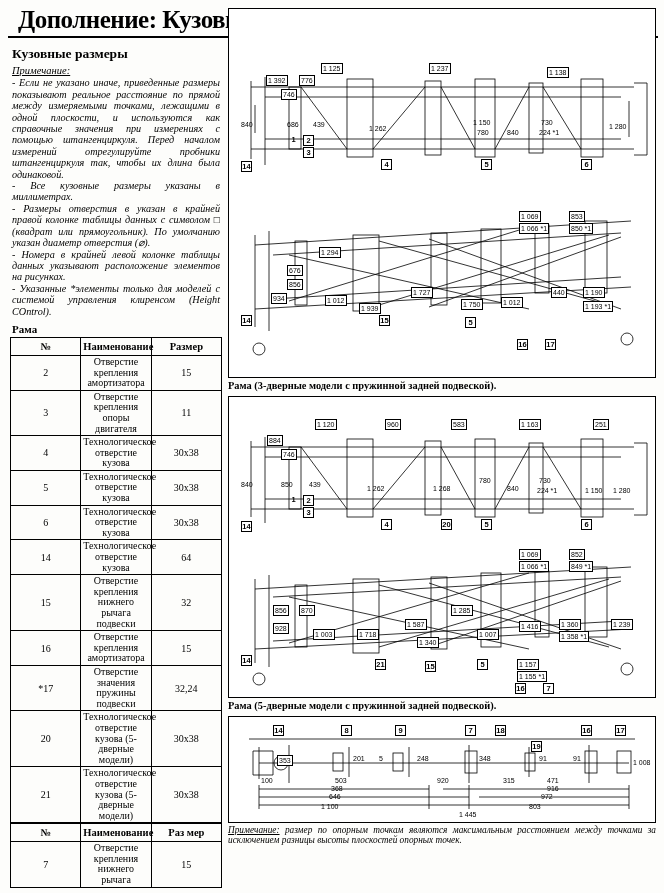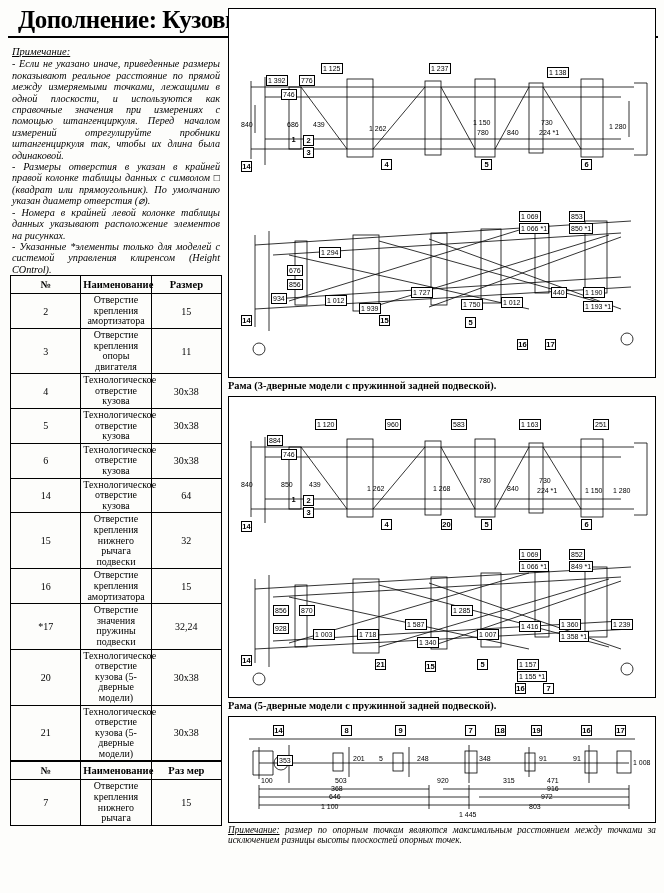--- a/index.html
+++ b/index.html
@@ -143,29 +143,32 @@
 </head>
 <body>
 
 <div class="page">
 
   <div class="title">Дополнение: Кузовные размеры</div>
   <div class="title-rule"></div>
 
   <div class="col-left">
 
+    <div class="sec-head">Кузовные размеры</div>
 
     <div class="note-box">
       <span class="note-title">Примечание:</span>
       <p>- Если не указано иначе, приведенные размеры показывают реальное расстояние по прямой между измеряемыми точками, лежащими в одной плоскости, и используются как справочные значения при измерениях с помощью штангенциркуля. Перед началом измерений отрегулируйте пробники штангенциркуля так, чтобы их длина была одинаковой.</p>
+      <p>- Все кузовные размеры указаны в миллиметрах.</p>
       <p>- Размеры отверстия в указан в крайней правой колонке таблицы данных с символом □ (квадрат или прямоугольник). По умолчанию указан диаметр отверстия (⌀).</p>
       <p>- Номера в крайней левой колонке таблицы данных указывают расположение элементов на рисунках.</p>
       <p>- Указанные *элементы только для моделей с системой управления клиренсом (Height COntrol).</p>
     </div>
 
+    <div class="tbl-caption">Рама</div>
     <table class="data">
       <thead>
         <tr>
           <th>№</th>
           <th>Наименование</th>
           <th>Размер</th>
         </tr>
       </thead>
       <tbody>
         <tr>
@@ -437,21 +440,21 @@
           <path d="M30 68 L30 92 M200 68 L200 92 M240 68 L240 92 M400 68 L400 92"></path>
           <circle cx="52" cy="46" r="7"></circle>
         </g>
       </svg>
 
       <div class="cnum" style="left:44px;top:8px;">14</div>
       <div class="cnum" style="left:112px;top:8px;">8</div>
       <div class="cnum" style="left:166px;top:8px;">9</div>
       <div class="cnum" style="left:236px;top:8px;">7</div>
       <div class="cnum" style="left:266px;top:8px;">18</div>
-      <div class="cnum" style="left:302px;top:8px;text-align:center;">19</div>
+      <div class="cnum" style="left:302px;top:24px;text-align:center;">19</div>
       <div class="cnum" style="left:352px;top:8px;">16</div>
       <div class="cnum" style="left:386px;top:8px;">17</div>
 
       <div class="bare" style="left:14px;top:38px;"></div>
       <div class="dim" style="left:48px;top:38px;">353</div>
       <div class="bare" style="left:124px;top:38px;">201</div>
       <div class="bare" style="left:150px;top:38px;">5</div>
       <div class="bare" style="left:188px;top:38px;">248</div>
       <div class="bare" style="left:250px;top:38px;">348</div>
       <div class="bare" style="left:310px;top:38px;">91</div>

